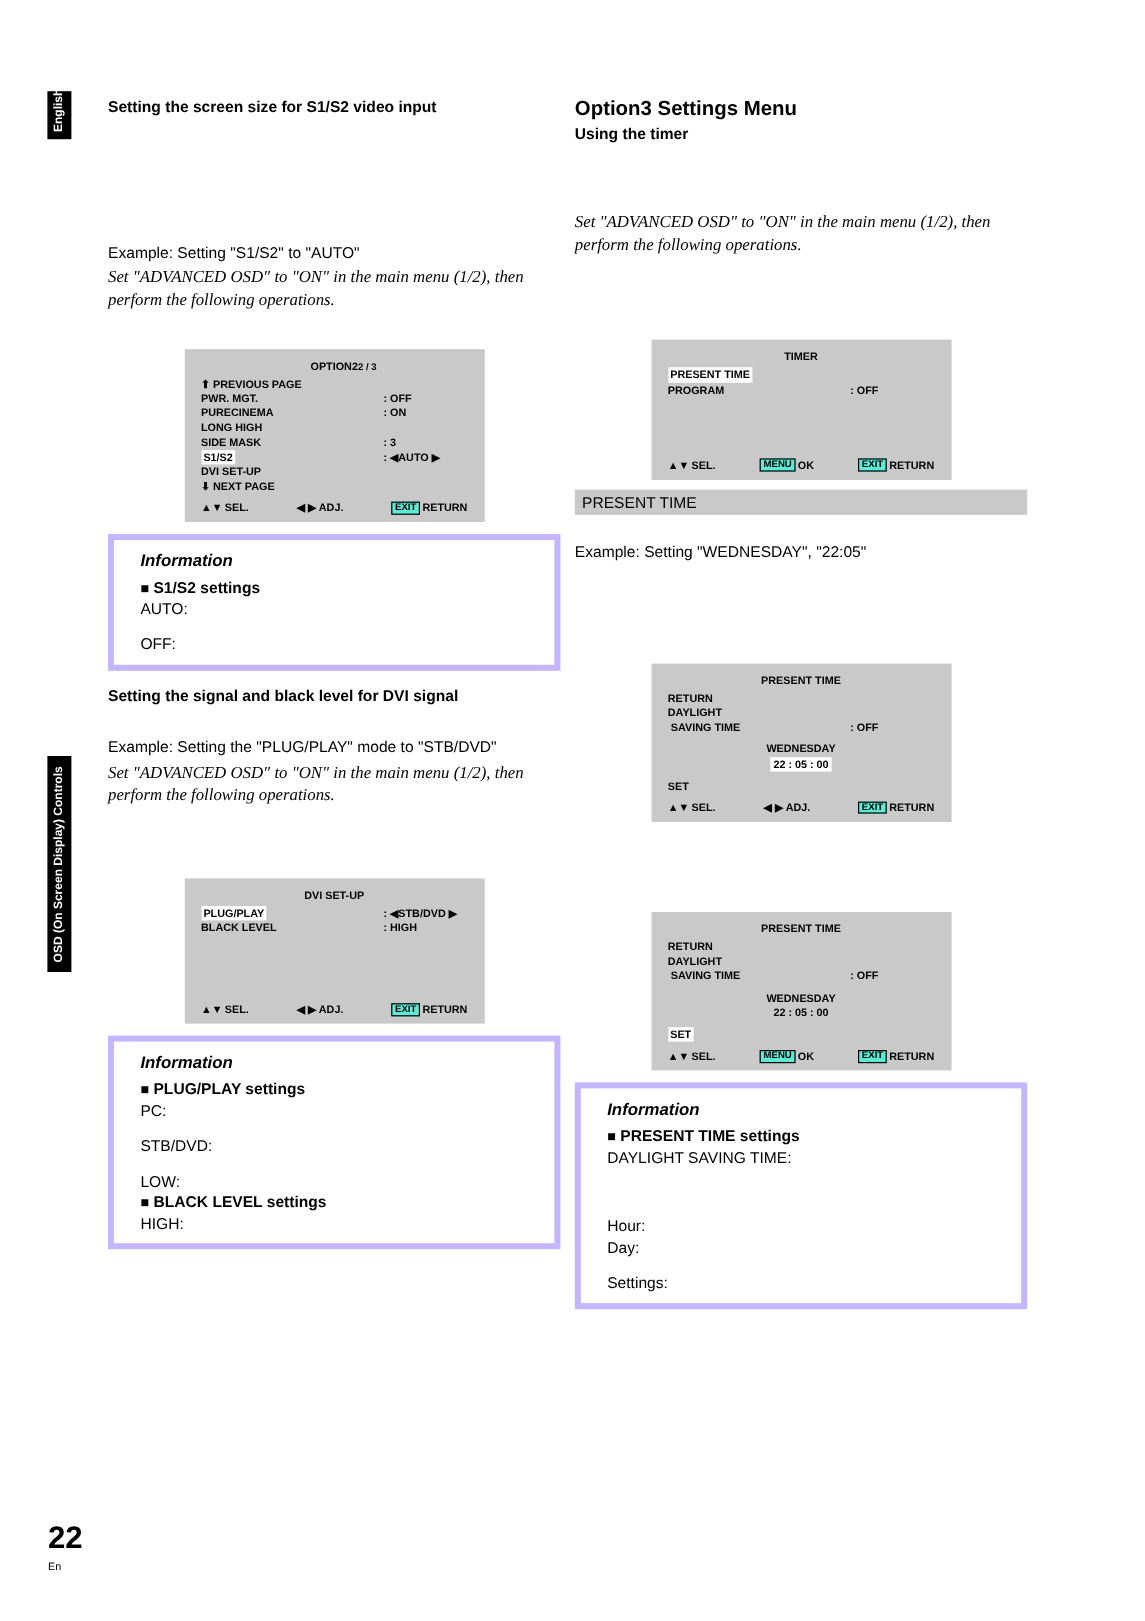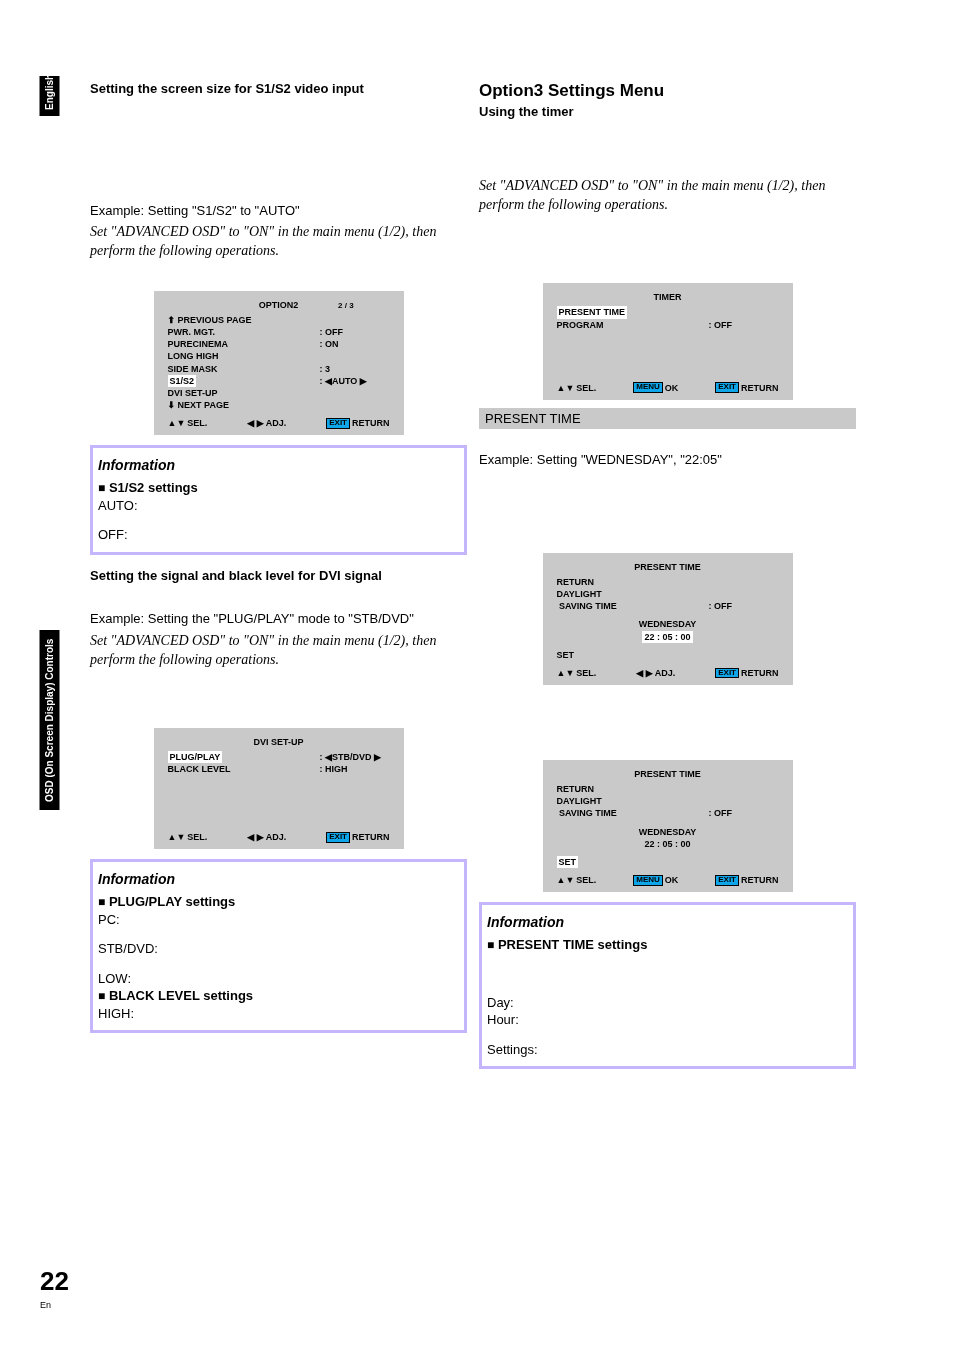--- a/index.html
+++ b/index.html
@@ -49,27 +49,27 @@
     font-size: 9px;
     font-weight: bold;
     color: #000;
     font-family: Arial, sans-serif;
   }
   .osd-box .title { text-align: center; margin-bottom: 3px; }
   .osd-box .topr  { text-align: right; font-size: 8px; }
   .osd-box .row { display: flex; justify-content: space-between; padding: 0 4px; }
   .osd-box .row .val { min-width: 70px; }
   .osd-box .hl { background: #fff; padding: 0 2px; display: inline-block; }
-  .osd-box .hlbox { border: 1px solid #000; background: #0ea5e9; padding: 0 2px; font-size: 8px; display: inline-block; line-height: 1.1; }
+  .osd-box .hlbox { border: 1px solid #000; background: #5eead4; padding: 0 2px; font-size: 8px; display: inline-block; line-height: 1.1; }
   .osd-box .center { text-align: center; }
   .osd-box .footer { display: flex; justify-content: space-between; margin-top: 6px; padding: 0 4px; align-items: center; }
   .osd-box .footer span { display: inline-flex; align-items: center; gap: 2px; }
   .info-box {
-    border: 3px solid #c4b5fd;
-    padding: 8px 5px;
+    border: 5px solid #c4b5fd;
+    padding: 8px 22px;
     margin-top: 10px;
     font-size: 13px;
   }
   .info-title { font-family: "Arial Black", Arial, sans-serif; font-weight: 900; font-style: italic; font-size: 14px; margin-bottom: 4px; }
   .sq { font-size: 12px; }
   .caption-bar {
     background: #c9c9c9;
     padding: 2px 6px;
     font-size: 13px;
     margin-top: -2px;
@@ -103,21 +103,21 @@
 
     <div class="example">Example: Setting "S1/S2" to "AUTO"</div>
     <div class="note-it">Set "ADVANCED OSD" to "ON" in the main menu (1/2), then perform the following operations.</div>
 
     <div class="gap12"></div>
 
     <div class="osd-box">
       <div style="display:flex; justify-content:space-between; align-items:center;">
         <span style="flex:1"></span>
         <span class="title">OPTION2</span>
-        <span class="topr" style="flex:1; text-align:center">2 / 3</span>
+        <span class="topr" style="flex:1; text-align:left">2 / 3</span>
       </div>
       <div class="row">
           <span>⬆ <span>PREVIOUS PAGE</span></span>
           <span></span>
         </div>
       <div class="row">
           <span>PWR. MGT.</span>
           <span class="val">:   OFF</span>
         </div>
       <div class="row">
@@ -331,23 +331,24 @@
         <span>
             <span class="hlbox">EXIT</span>
             <span>RETURN</span>
           </span>
       </div>
     </div>
 
     <div class="info-box">
       <div class="info-title">Information</div>
       <div><span class="sq">■</span> <b>PRESENT TIME settings</b></div>
+      <div>DAYLIGHT SAVING TIME:</div>
       <div style="height:40px"></div>
+      <div>Hour:</div>
       <div>Day:</div>
-      <div>Hour:</div>
       <div class="gap12"></div>
       <div>Settings:</div>
     </div>
   </div>
 </div>
 
 <div class="pagenum">
   <span>22</span>
   <span class="en">En</span>
 </div>

